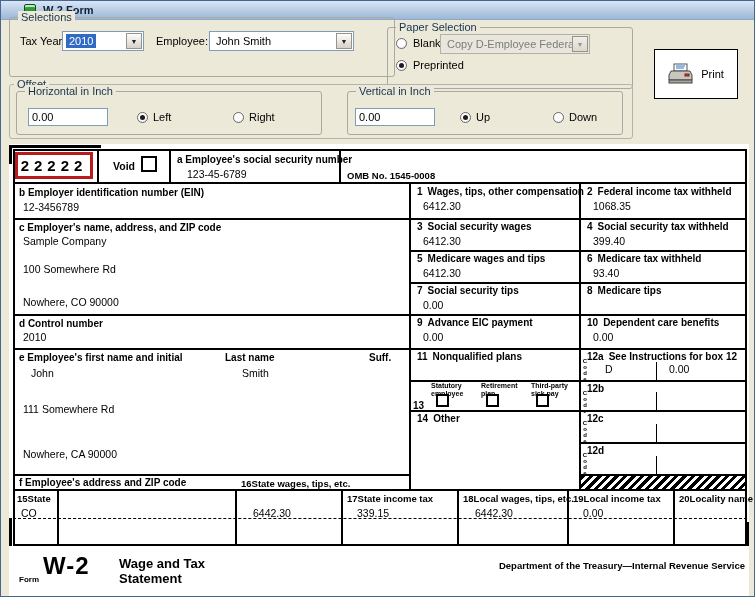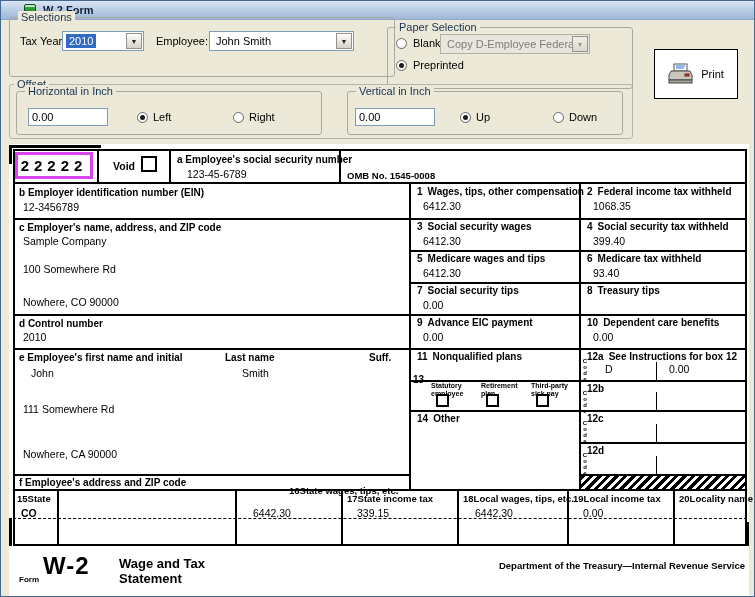--- a/index.html
+++ b/index.html
@@ -62,21 +62,21 @@
   }
   
   .w2{position:absolute;left:8px;top:143px;width:740px;height:452px;background:#fff;}
   .hl,.vl{position:absolute;background:#000;}
   .dash{position:absolute;border-top:1px dashed #000;height:0;}
   .lbl{position:absolute;font-size:10px;font-weight:bold;white-space:nowrap;}
   .lbl .bn{margin-right:5px;}
   .val{position:absolute;font-size:10.5px;white-space:nowrap;}
   .slbl{position:absolute;font-size:9.5px;font-weight:bold;white-space:nowrap;}
   .code22222{
-    position:absolute;left:6px;top:8px;width:78px;height:27px;border:3px solid #d946ef;
+    position:absolute;left:6px;top:8px;width:78px;height:27px;border:3px solid #b91c1c;
     text-align:center;line-height:22px;font-size:15px;font-weight:bold;letter-spacing:5px;
   }
   .chk{position:absolute;border:2px solid #000;background:#fff;}
   .vcode{
     position:absolute;font-size:6px;line-height:6px;font-weight:bold;
     writing-mode:vertical-lr;text-orientation:upright;letter-spacing:0;
   }
   .c13lab{position:absolute;font-size:7px;font-weight:bold;line-height:7.5px;width:44px;}
   .hatch{
     position:absolute;
@@ -234,60 +234,60 @@
     <span class="lbl" style="left:578px;top:77px;"><b class="bn">4</b><span>Social security tax withheld</span></span>
     <span class="val" style="left:584px;top:91px;">399.40</span>
 
     <span class="lbl" style="left:408px;top:109px;"><b class="bn">5</b><span>Medicare wages and tips</span></span>
     <span class="val" style="left:414px;top:123px;">6412.30</span>
     <span class="lbl" style="left:578px;top:109px;"><b class="bn">6</b><span>Medicare tax withheld</span></span>
     <span class="val" style="left:584px;top:123px;">93.40</span>
 
     <span class="lbl" style="left:408px;top:141px;"><b class="bn">7</b><span>Social security tips</span></span>
     <span class="val" style="left:414px;top:155px;">0.00</span>
-    <span class="lbl" style="left:578px;top:141px;"><b class="bn">8</b><span>Treasury tips</span></span>
+    <span class="lbl" style="left:578px;top:141px;"><b class="bn">8</b><span>Medicare tips</span></span>
     <span class="val" style="left:584px;top:155px;"></span>
 
     <span class="lbl" style="left:408px;top:173px;"><b class="bn">9</b><span>Advance EIC payment</span></span>
     <span class="val" style="left:414px;top:187px;">0.00</span>
     <span class="lbl" style="left:578px;top:173px;"><b class="bn">10</b><span>Dependent care benefits</span></span>
     <span class="val" style="left:584px;top:187px;">0.00</span>
 
     <span class="lbl" style="left:408px;top:207px;"><b class="bn">11</b><span>Nonqualified plans</span></span>
     <span class="lbl" style="left:578px;top:207px;"><b class="bn">12a</b><span>See Instructions for box 12</span></span>
     <span class="vcode" style="left:573px;top:214px;">Code</span>
     <span class="val" style="left:596px;top:219px;">D</span>
     <div class="vl" style="left:647px;top:218px;width:1px;height:18px;"></div>
     <span class="val" style="left:660px;top:219px;">0.00</span>
 
-    <span class="lbl" style="left:404px;top:230px;">13</span>
+    <span class="lbl" style="left:404px;top:256px;">13</span>
     <span class="c13lab" style="left:422px;top:238px;">Statutory employee</span>
     <span class="c13lab" style="left:472px;top:238px;">Retirement plan</span>
     <span class="c13lab" style="left:522px;top:238px;">Third-party sick pay</span>
     <div class="chk" style="left:427px;top:250px;width:13px;height:13px;"></div>
     <div class="chk" style="left:477px;top:250px;width:13px;height:13px;"></div>
     <div class="chk" style="left:527px;top:250px;width:13px;height:13px;"></div>
     <span class="lbl" style="left:578px;top:239px;">12b</span>
     <span class="vcode" style="left:573px;top:246px;">Code</span>
     <div class="vl" style="left:647px;top:248px;width:1px;height:18px;"></div>
 
     <span class="lbl" style="left:408px;top:269px;"><b class="bn">14</b><span>Other</span></span>
     <span class="lbl" style="left:578px;top:269px;">12c</span>
     <span class="vcode" style="left:573px;top:276px;">Code</span>
     <div class="vl" style="left:647px;top:280px;width:1px;height:18px;"></div>
     <span class="lbl" style="left:578px;top:301px;">12d</span>
     <span class="vcode" style="left:573px;top:308px;">Code</span>
     <div class="vl" style="left:647px;top:312px;width:1px;height:18px;"></div>
     <div class="hatch" style="left:572px;top:332px;width:164px;height:13px;"></div>
 
     <span class="slbl" style="left:8px;top:349px;"><b class="bn">15</b><span>State</span></span>
-    <span class="val" style="left:12px;top:363px;font-weight:bold;">CO</span>
+    <span class="val" style="left:12px;top:363px;">CO</span>
     <span class="slbl" style="left:62px;top:349px;font-size:10px;"></span>
     <span class="val" style="left:70px;top:363px;"></span>
-    <span class="slbl" style="left:232px;top:341px;margin-left:48px;"><b class="bn">16</b><span>State wages, tips, etc.</span></span>
+    <span class="slbl" style="left:232px;top:334px;"><b class="bn">16</b><span>State wages, tips, etc.</span></span>
     <span class="val" style="left:244px;top:363px;">6442.30</span>
     <span class="slbl" style="left:338px;top:349px;"><b class="bn">17</b><span>State income tax</span></span>
     <span class="val" style="left:348px;top:363px;">339.15</span>
     <span class="slbl" style="left:454px;top:349px;"><b class="bn">18</b><span>Local wages, tips, etc.</span></span>
     <span class="val" style="left:466px;top:363px;">6442.30</span>
     <span class="slbl" style="left:564px;top:349px;"><b class="bn">19</b><span>Local income tax</span></span>
     <span class="val" style="left:574px;top:363px;">0.00</span>
     <span class="slbl" style="left:670px;top:349px;"><b class="bn">20</b><span>Locality name</span></span>
     <span class="val" style="left:678px;top:363px;"></span>
 

